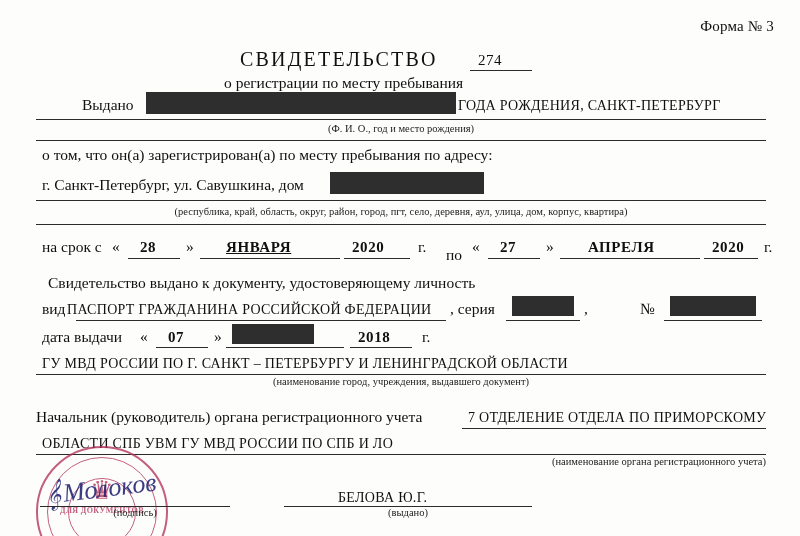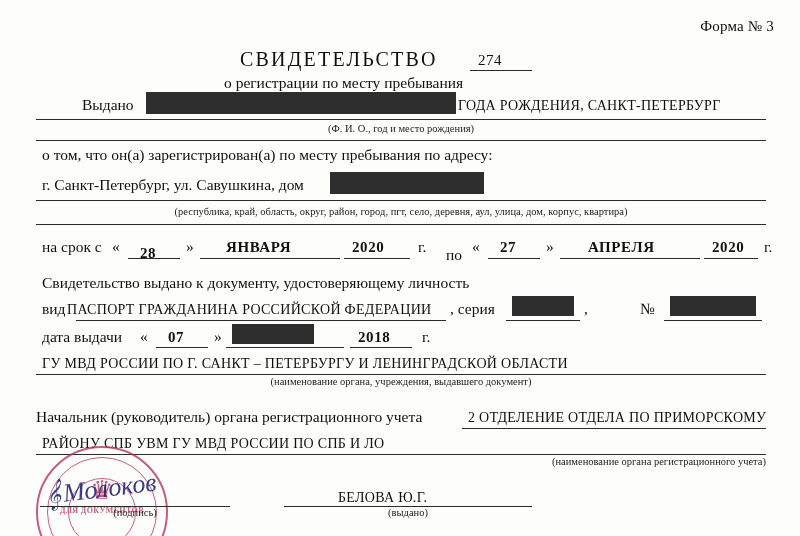--- a/index.html
+++ b/index.html
@@ -144,40 +144,40 @@
   <div class="abs lbl" style="left:42px; top:176px;">г. Санкт-Петербург, ул. Савушкина, дом</div>
   <div class="abs lbl" style="left:42px; top:146px;">о том, что он(а) зарегистрирован(а) по месту пребывания по адресу:</div>
   <div class="redact" style="left:330px; top:172px; width:154px; height:22px;"></div>
   <div class="rule" style="left:36px; top:200px; width:730px;"></div>
 
   <div class="abs small-cap" style="left:36px; top:206px; width:730px;">(республика, край, область, округ, район, город, пгт, село, деревня, аул, улица, дом, корпус, квартира)</div>
   <div class="rule" style="left:36px; top:224px; width:730px;"></div>
 
   <div class="abs lbl" style="left:42px; top:238px;">на срок с</div>
   <div class="abs quote" style="left:112px; top:238px;">«</div>
-  <div class="abs bold-val" style="left:140px; top:245px;">28</div>
+  <div class="abs bold-val" style="left:140px; top:239px;">28</div>
   <div class="rule" style="left:128px; top:258px; width:52px;"></div>
   <div class="abs quote" style="left:186px; top:238px;">»</div>
-  <div class="abs bold-val" style="left:226px; top:239px;">ЯНВАРЯ</div>
+  <div class="abs bold-val" style="left:226px; top:239px;text-decoration:underline;">ЯНВАРЯ</div>
   <div class="rule" style="left:200px; top:258px; width:140px;"></div>
   <div class="abs bold-val" style="left:352px; top:239px;">2020</div>
   <div class="rule" style="left:344px; top:258px; width:66px;"></div>
   <div class="abs lbl" style="left:418px; top:238px;">г.</div>
   <div class="abs lbl" style="left:446px; top:238px;margin-top:8px;">по</div>
   <div class="abs quote" style="left:472px; top:238px;">«</div>
   <div class="abs bold-val" style="left:500px; top:239px;">27</div>
   <div class="rule" style="left:488px; top:258px; width:52px;"></div>
   <div class="abs quote" style="left:546px; top:238px;">»</div>
   <div class="abs bold-val" style="left:588px; top:239px;">АПРЕЛЯ</div>
   <div class="rule" style="left:560px; top:258px; width:140px;"></div>
   <div class="abs bold-val" style="left:712px; top:239px;">2020</div>
   <div class="rule" style="left:704px; top:258px; width:54px;"></div>
   <div class="abs lbl" style="left:764px; top:238px;">г.</div>
 
-  <div class="abs lbl" style="left:42px; top:274px;">Свидетельство выдано к документу, удостоверяющему личность</div>
+  <div class="abs lbl" style="left:48px; top:274px;">Свидетельство выдано к документу, удостоверяющему личность</div>
 
   <div class="abs lbl" style="left:42px; top:300px;">вид</div>
   <div class="abs caps" style="left:67px; top:302px;">ПАСПОРТ ГРАЖДАНИНА РОССИЙСКОЙ ФЕДЕРАЦИИ</div>
   <div class="rule" style="left:76px; top:320px; width:370px;"></div>
   <div class="abs lbl" style="left:450px; top:300px;">, серия</div>
   <div class="redact" style="left:512px; top:296px; width:62px; height:20px;"></div>
   <div class="rule" style="left:506px; top:320px; width:74px;"></div>
   <div class="abs lbl" style="left:584px; top:300px;">,</div>
   <div class="abs lbl" style="left:640px; top:300px;">№</div>
   <div class="redact" style="left:670px; top:296px; width:86px; height:20px;"></div>
@@ -189,26 +189,26 @@
   <div class="rule" style="left:156px; top:347px; width:52px;"></div>
   <div class="abs quote" style="left:214px; top:328px;">»</div>
   <div class="redact" style="left:232px; top:324px; width:82px; height:20px;"></div>
   <div class="rule" style="left:226px; top:347px; width:118px;"></div>
   <div class="abs bold-val" style="left:358px; top:329px;">2018</div>
   <div class="rule" style="left:350px; top:347px; width:62px;"></div>
   <div class="abs lbl" style="left:422px; top:328px;">г.</div>
 
   <div class="abs caps" style="left:42px; top:356px;">ГУ  МВД  РОССИИ  ПО  Г. САНКТ – ПЕТЕРБУРГУ  И  ЛЕНИНГРАДСКОЙ ОБЛАСТИ</div>
   <div class="rule" style="left:36px; top:374px; width:730px;"></div>
-  <div class="abs small-cap" style="left:36px; top:376px; width:730px;">(наименование органа, учреждения, выдавшего документ)</div>
+  <div class="abs small-cap" style="left:36px; top:376px; width:730px;">(наименование город, учреждения, выдавшего документ)</div>
 
   <div class="abs lbl" style="left:36px; top:408px;">Начальник (руководитель) органа регистрационного учета</div>
-  <div class="abs caps" style="left:468px; top:410px;">2 ОТДЕЛЕНИЕ ОТДЕЛА  ПО ПРИМОРСКОМУ</div>
+  <div class="abs caps" style="left:468px; top:410px;">7 ОТДЕЛЕНИЕ ОТДЕЛА  ПО ПРИМОРСКОМУ</div>
   <div class="rule" style="left:462px; top:428px; width:304px;"></div>
-  <div class="abs caps" style="left:42px; top:436px;">РАЙОНУ СПБ УВМ  ГУ  МВД  РОССИИ  ПО СПБ  И  ЛО</div>
+  <div class="abs caps" style="left:42px; top:436px;">ОБЛАСТИ СПБ УВМ  ГУ  МВД  РОССИИ  ПО СПБ  И  ЛО</div>
   <div class="rule" style="left:36px; top:454px; width:730px;"></div>
   <div class="abs small-cap" style="left:36px; top:456px; width:730px;text-align:right;">(наименование органа регистрационного учета)</div>
 
   <div class="stamp">
     <div class="emblem">♛</div>
     <div class="stamp-center">ДЛЯ ДОКУМЕНТОВ</div>
 
   </div>
 
   <div class="signature">𝄞 Молоков</div>

